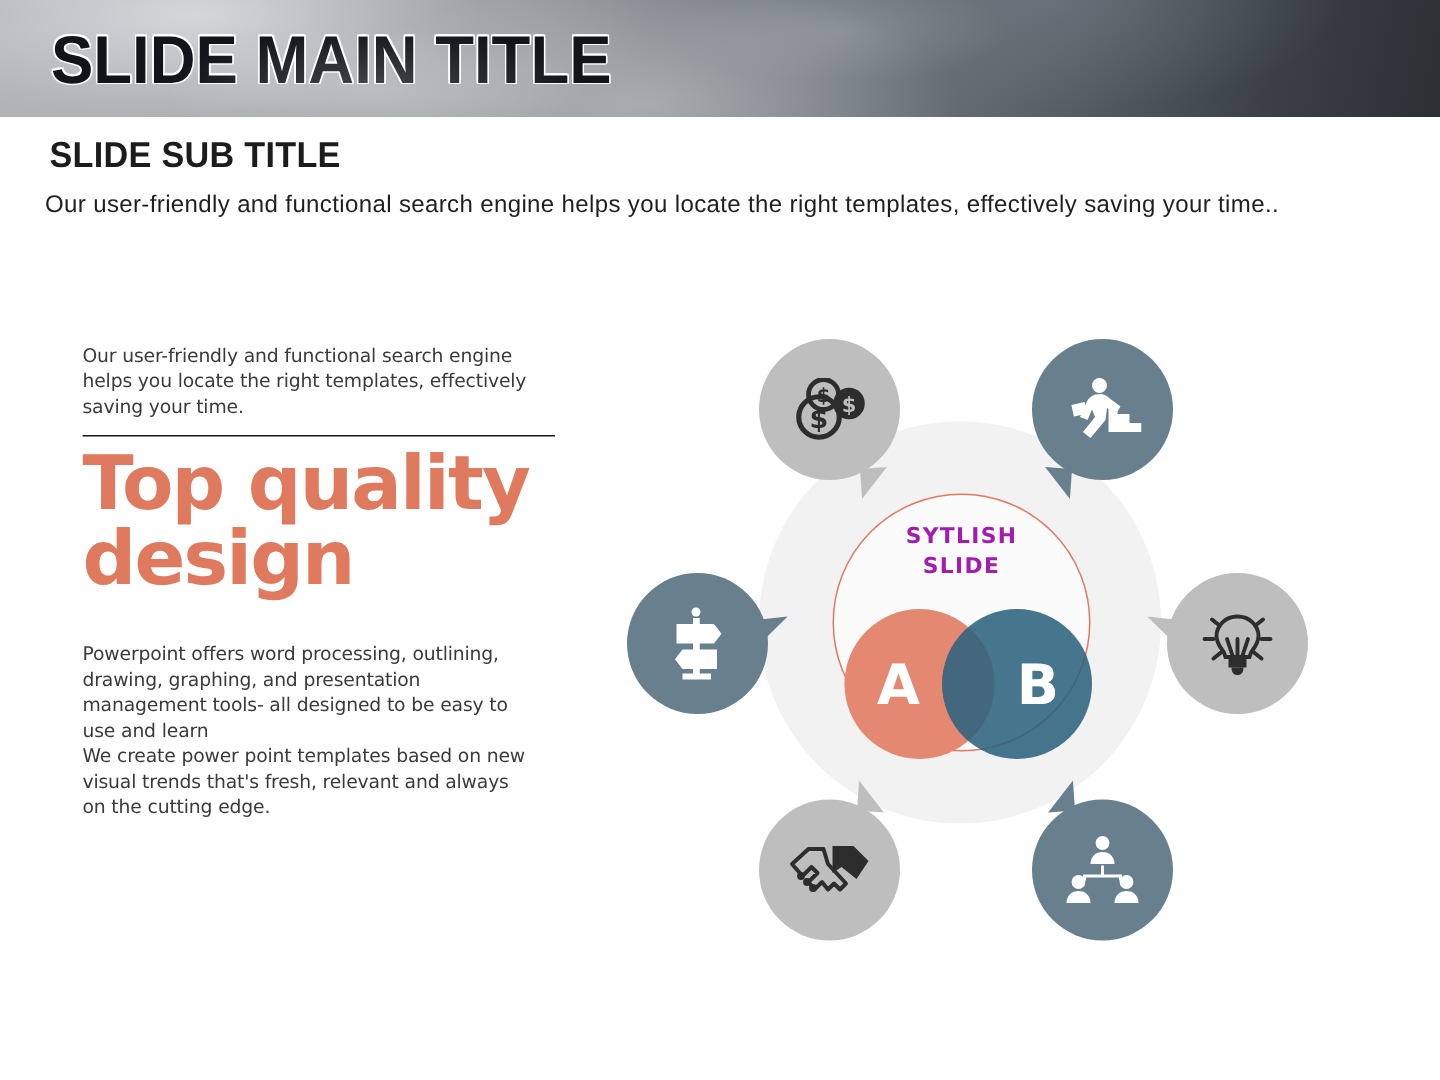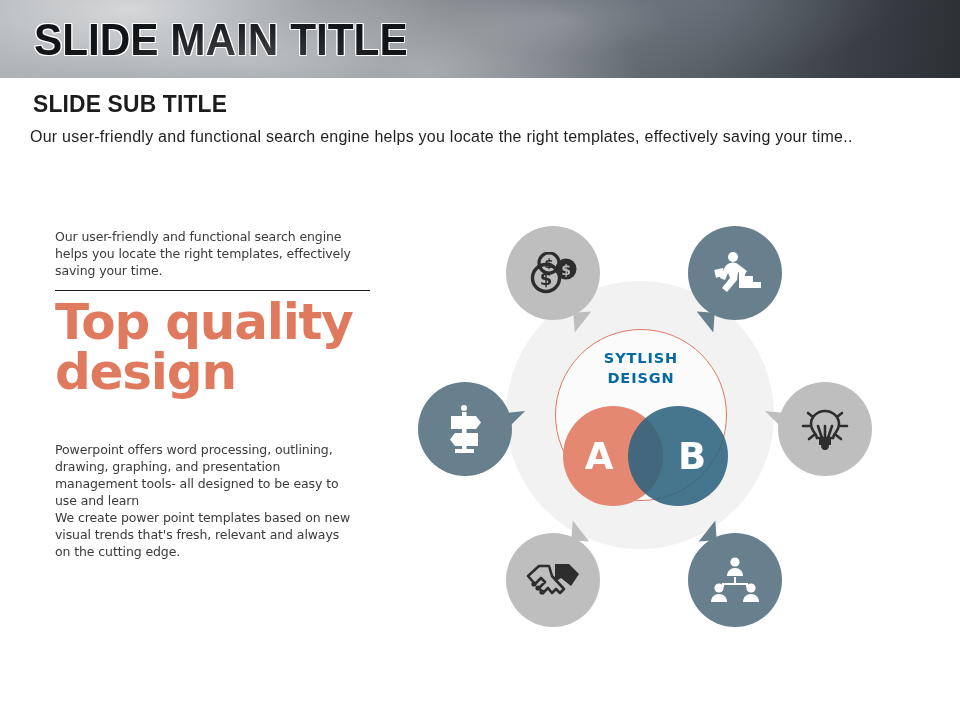--- a/index.html
+++ b/index.html
@@ -107,21 +107,21 @@
   #big-heading {
     font-family: "DejaVu Sans", sans-serif;
     font-weight: bold;
     font-size: 50px;
     line-height: 50px;
     color: #e07a5f;
     letter-spacing: -1.2px;
     width: 300px;
     margin-top: 4px;
   }
-  #para-2 { margin-top: 44px; width: 302px; }
+  #para-2 { margin-top: 30px; width: 302px; }
   #para-3 { width: 295px; }
 
   
   #diagram {
     position: absolute;
     left: 400px;
     top: 215px;
     width: 500px;
     height: 440px;
   }
@@ -145,21 +145,21 @@
     position: absolute;
     left: 155px;
     top: 133px;
     width: 172px;
     text-align: center;
     font-family: "DejaVu Sans", sans-serif;
     font-weight: bold;
     font-size: 14.5px;
     line-height: 20px;
     letter-spacing: 0.9px;
-    color: #0369a1;
+    color: #a21caf;
   }
   .venn {
     position: absolute;
     width: 100px; height: 100px;
     border-radius: 50%;
     display: flex;
     align-items: center;
     justify-content: center;
     font-family: "DejaVu Sans", sans-serif;
     font-weight: bold;
@@ -256,21 +256,21 @@
   <div id="para-3" class="body-para">We create power point templates based on new visual trends that's fresh, relevant and always on the cutting edge.</div>
 </div>
 
 <div id="diagram">
 
   <div id="backdrop-circle"></div>
   <div id="ring-circle"></div>
 
   <div id="center-label">
     <div>SYTLISH</div>
-    <div>DEISGN</div>
+    <div>SLIDE</div>
   </div>
 
   <div class="venn" id="venn-a">
     <span>A</span>
   </div>
   <div class="venn" id="venn-b">
     <span>B</span>
   </div>
 
   <div class="bubble gray" id="bubble-money">

